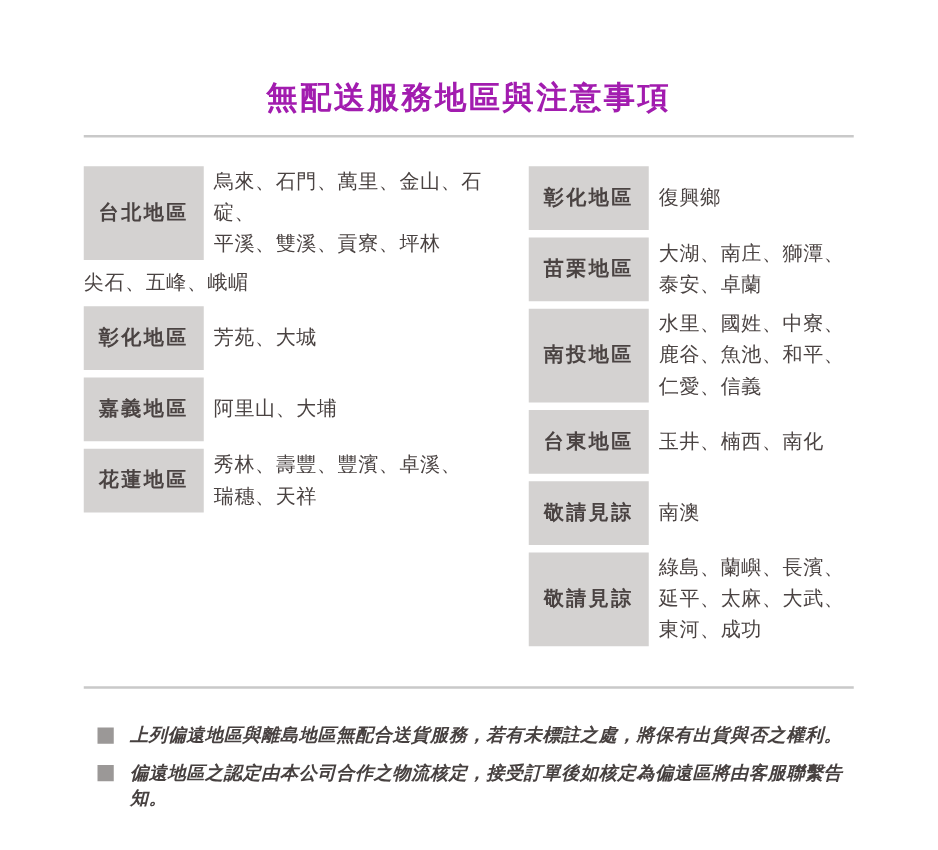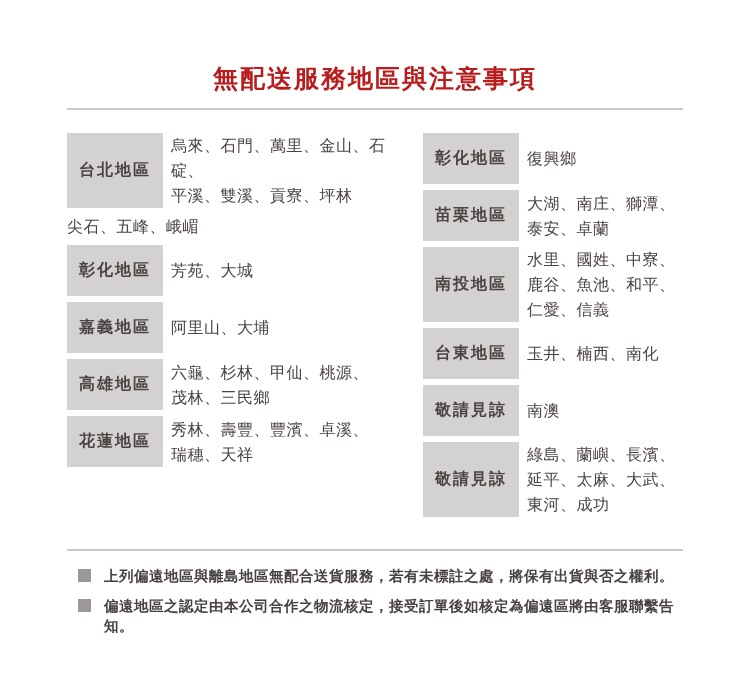--- a/index.html
+++ b/index.html
@@ -16,21 +16,21 @@
     height: 680px;
     padding: 0 67px;
   }
   .page-title {
     margin-top: 60px;
     font-size: 25px;
     line-height: 36px;
     font-weight: bold;
     letter-spacing: 2px;
     text-align: center;
-    color: #b91c1c;
+    color: #a21caf;
   }
   .divider {
     height: 2px;
     background: #c9c9c9;
     border: none;
   }
   .divider.top { margin-top: 12px; }
   .divider.bottom { margin-top: 26px; }
   .regions-grid {
     margin-top: 23px;
@@ -62,22 +62,23 @@
   .region-areas {
     display: flex;
     align-items: center;
     font-size: 16px;
     line-height: 25px;
     letter-spacing: 0.5px;
     color: #4a4342;
     white-space: pre-line;
   }
   .notes-section {
-    margin-top: 15px;
+    margin-top: 28px;
     padding-left: 11px;
+    font-style: italic;
   }
   .note-item {
     display: flex;
     align-items: flex-start;
     margin-bottom: 10px;
   }
   .square-bullet {
     width: 13px;
     height: 13px;
     flex-shrink: 0;
@@ -112,25 +113,20 @@
       <div class="region-row">
         <div class="region-areas">尖石、五峰、峨嵋</div>
       </div>
       <div class="region-row">
         <div class="region-label">彰化地區</div>
         <div class="region-areas">芳苑、大城</div>
       </div>
       <div class="region-row">
         <div class="region-label">嘉義地區</div>
         <div class="region-areas">阿里山、大埔</div>
-      </div>
-      <div class="region-row">
-        <div class="region-label">高雄地區</div>
-        <div class="region-areas">六龜、杉林、甲仙、桃源、
-茂林、三民鄉</div>
       </div>
       <div class="region-row">
         <div class="region-label">花蓮地區</div>
         <div class="region-areas">秀林、壽豐、豐濱、卓溪、
 瑞穗、天祥</div>
       </div>
     </div>
 
     <div class="region-column right">
       <div class="region-row">

